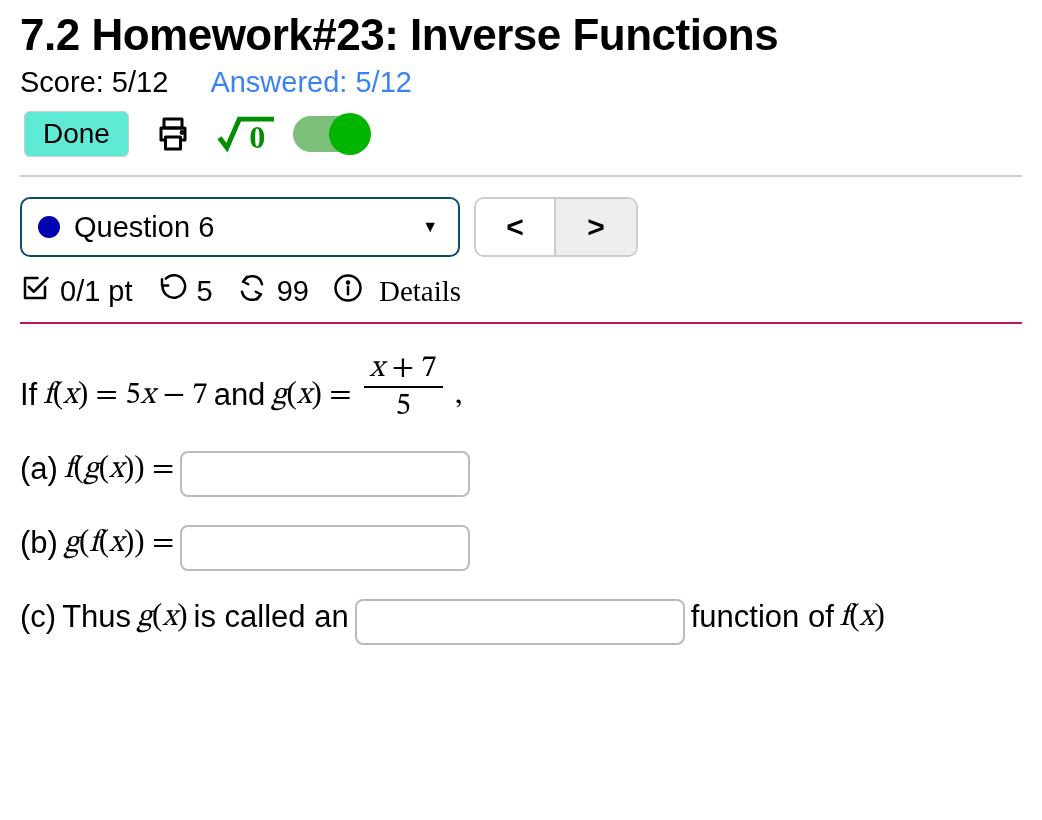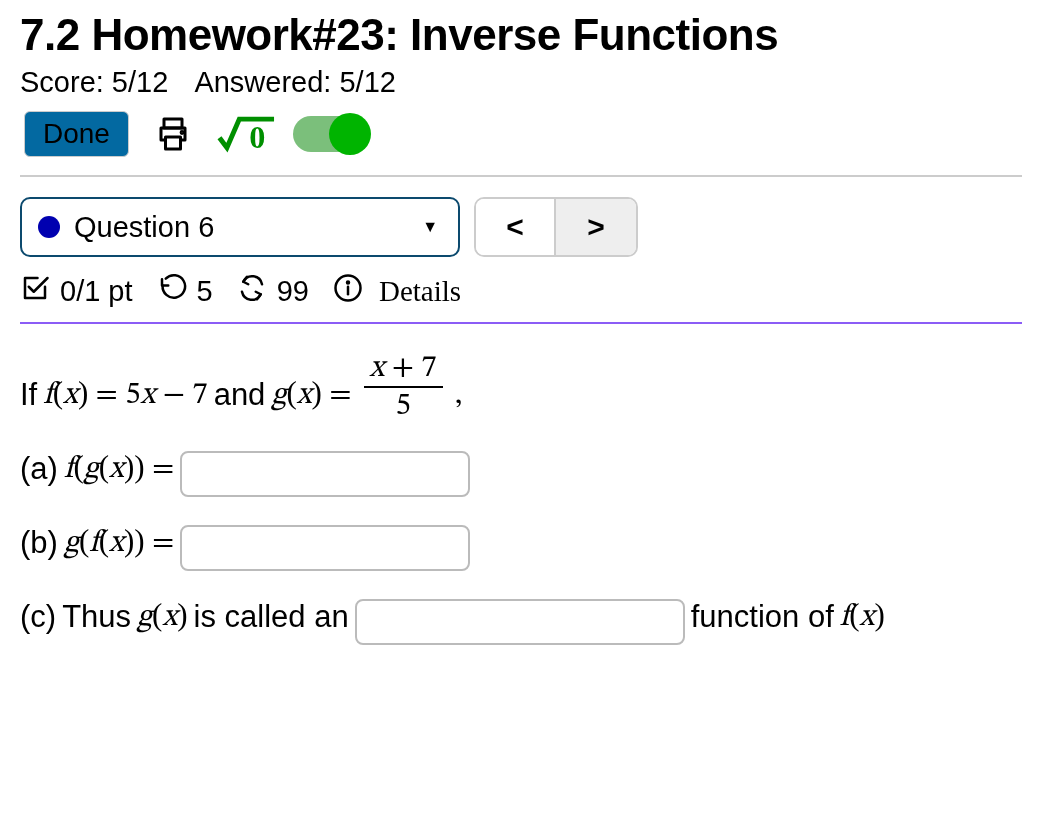--- a/index.html
+++ b/index.html
@@ -14,33 +14,33 @@
     font-size: 44px;
     font-weight: 700;
     margin: 0 0 6px 0;
     letter-spacing: -0.5px;
   }
   .status-line {
     font-size: 29px;
     margin-bottom: 12px;
   }
   .status-line .score { color: #000; }
-  .status-line .answered { color: #000000; margin-left: 18px;}
+  .status-line .answered { color: #3b82f6; margin-left: 34px;}
   .progress-line {
     display: flex;
     align-items: center;
     gap: 8px;
     font-size: 29px;
     margin-bottom: 14px;
     padding-bottom: 18px;
     border-bottom: 2px solid #ccc;
   }
   .progress-text { color: #d40000; }
   .done-btn {
-    background: #0369a1;
+    background: #5eead4;
     border: 1px solid #ccc;
     border-radius: 6px;
     padding: 6px 18px;
     font-size: 28px;
     margin-left: 4px;
     cursor: pointer;
     font-family: inherit;
   }
   .icon-btn {
     display: inline-flex;
@@ -116,21 +116,21 @@
     cursor: pointer;
     font-family: inherit;
   }
   .nav-btns button:last-child { border-right: none; background: #eee; }
   .qinfo-row {
     display: flex;
     align-items: center;
     gap: 10px;
     font-size: 29px;
     padding-bottom: 12px;
-    border-bottom: 2px solid #8b5cf6;
+    border-bottom: 2px solid #be185d;
   }
   .qinfo-row .sep { width: 4px; }
   .details-text { margin-left: 6px; font-family: Liberation Serif, serif; }
   .question-body {
     font-size: 31px;
     margin-top: 26px;
     line-height: 1.8;
   }
   .math { font-family: "Cambria Math", "STIX Two Math", "Times New Roman", serif; }
   .mi { font-style: italic; }

